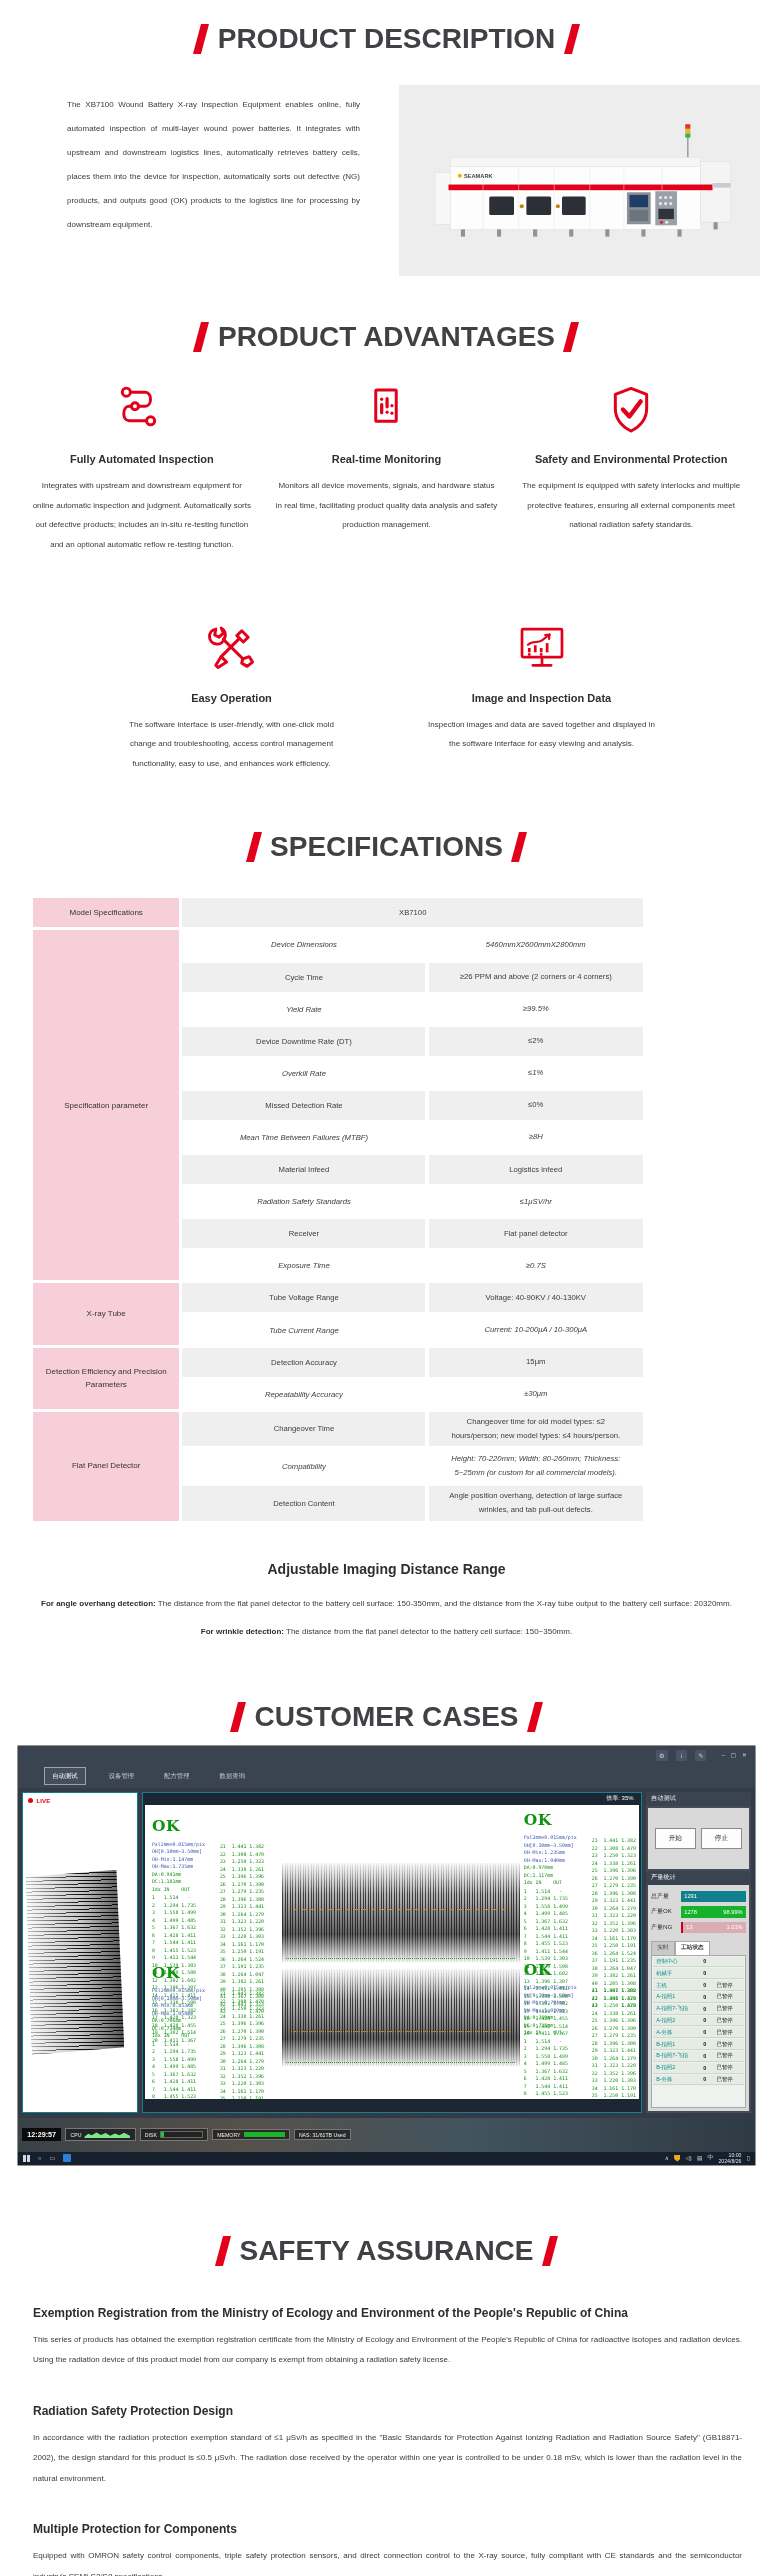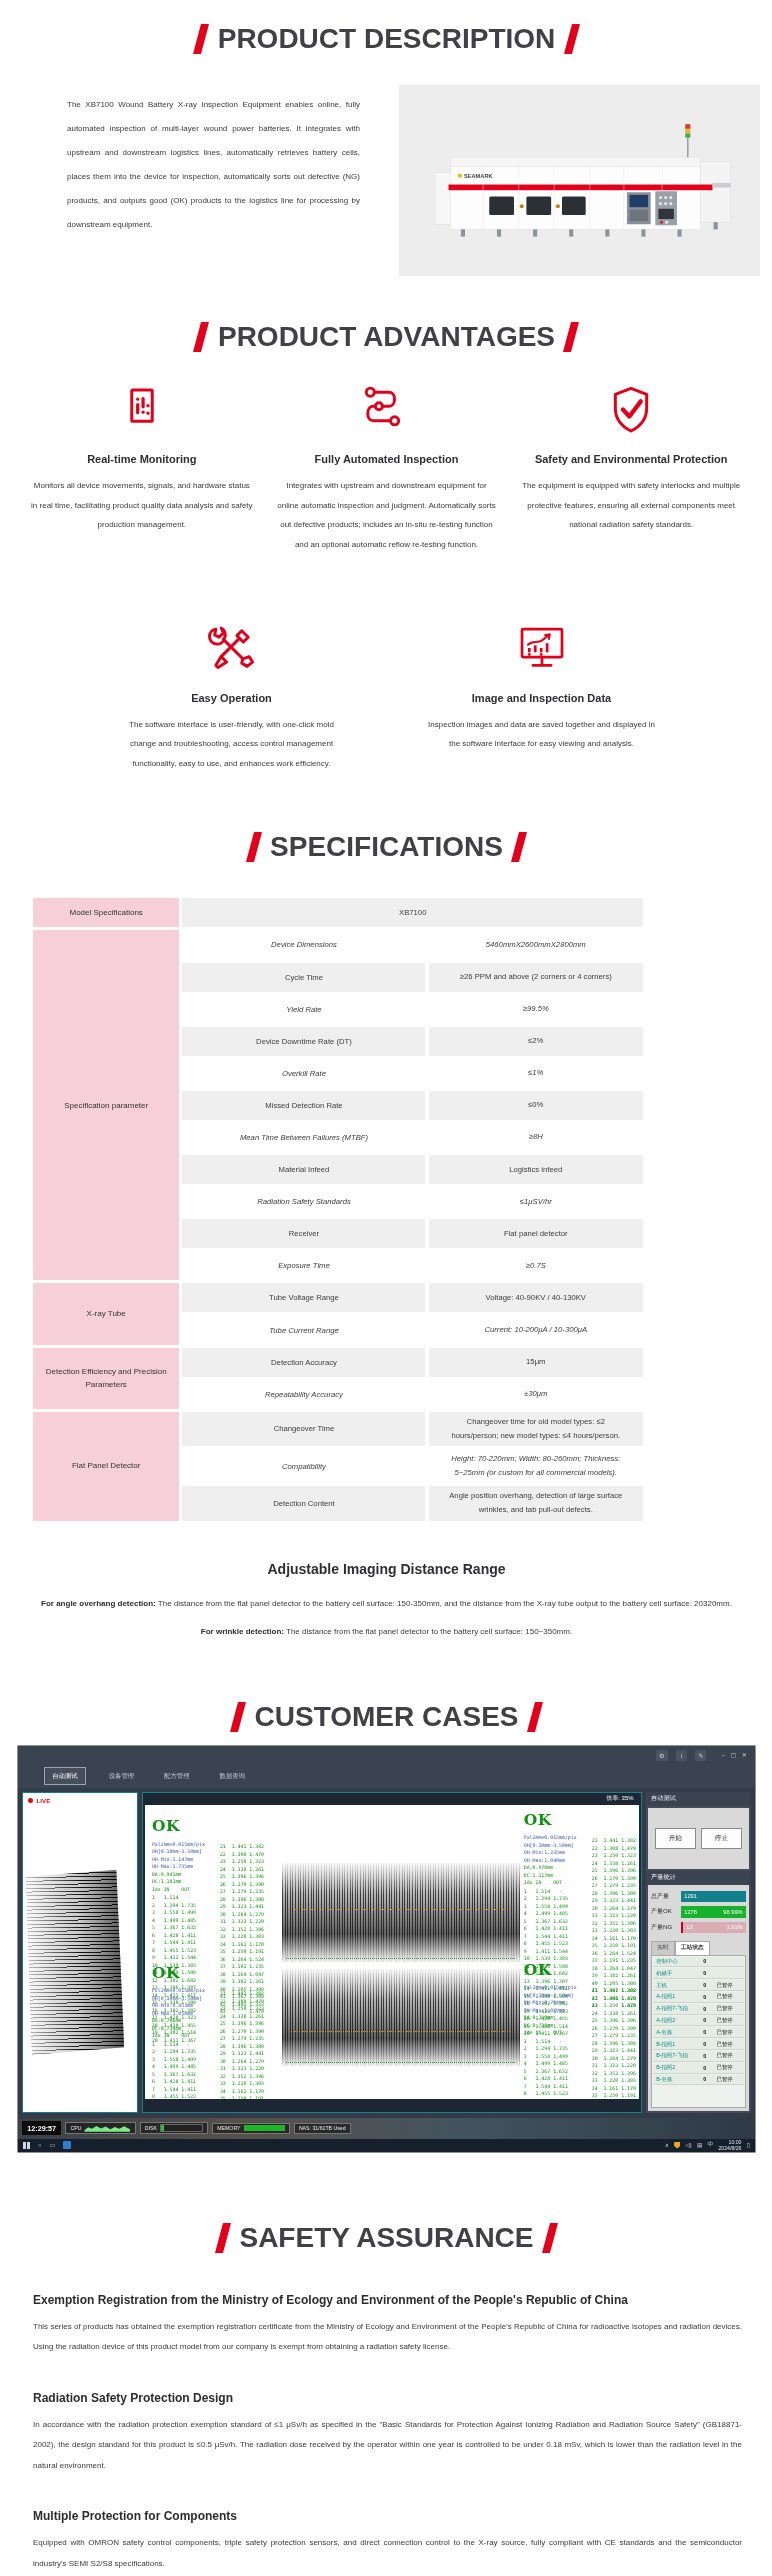--- a/index.html
+++ b/index.html
@@ -96,21 +96,21 @@
   .stat-bar.okbar{background:#16b22b;}
   .stat-bar.ngbar{background:#d9adb2;border-left:2.1px solid #c40018;color:#fff;}
   .st-tabs{display:flex;margin-top:6.2px;}
   .st-tab{font-size:5.7px;color:#333;padding:2.1px 5.2px;background:#c9c9c9;border:0.5px solid #a9a9a9;border-bottom:none;}
   .st-tab.active{background:#fff;font-weight:700;}
   .station-list{list-style:none;margin:0;padding:1px;background:#eef2ee;border:0.5px solid #a9a9a9;flex:1;}
   .station-row{display:flex;align-items:center;height:9.8px;border-bottom:0.5px solid #cdd5cd;background:#e4ece4;margin-bottom:1px;}
   .st-name{width:47px;padding-left:3.1px;font-size:5.4px;color:#0e8a8a;flex:none;}
   .st-count{width:13.4px;font-size:5.4px;font-weight:700;color:#111;}
   .st-status{font-size:5.4px;color:#222;}
-  .desk-strip{height:21px;background:linear-gradient(90deg,#3a4248,#56504a 30%,#43545e 60%,#2e3a44);display:flex;align-items:center;gap:4.1px;padding-left:4.1px;position:relative;}
+  .desk-strip{height:34px;background:linear-gradient(90deg,#3a4248,#56504a 30%,#43545e 60%,#2e3a44);display:flex;align-items:center;gap:4.1px;padding-left:4.1px;position:relative;}
   .widget{display:flex;align-items:center;gap:4.1px;}
   .w-time{background:#0b0b0b;color:#fff;font-size:7.2px;font-weight:700;padding:2.1px 5.2px;}
   .w-box{display:flex;align-items:center;gap:3.1px;background:rgba(10,10,10,.55);border:0.5px solid #777;color:#eee;font-size:5.2px;padding:1.5px 4.1px;}
   .spark{width:46px;height:7.2px;background:#7ee787;clip-path:polygon(0 80%,8% 40%,16% 60%,26% 20%,36% 55%,46% 30%,56% 65%,66% 35%,76% 60%,86% 25%,100% 70%,100% 100%,0 100%);}
   .dbar{width:41px;height:5.2px;background:#222;border:0.5px solid #666;position:relative;}
   .dbar i{position:absolute;left:0;top:0;bottom:0;width:8%;background:#2fbf3a;}
   .mbar{width:41px;height:5.2px;background:#1db32a;}
   .taskbar{height:13.4px;background:#16202d;display:flex;align-items:center;color:#dfe5ec;font-size:5.7px;}
   .tk-left{display:flex;align-items:center;gap:8.2px;padding-left:5.2px;flex:1;}
   .win-logo{display:grid;grid-template-columns:3.1px 3.1px;grid-gap:0.5px;}
@@ -200,44 +200,44 @@
   </section>
 
   <section class="sec-adv">
     <div class="sec-title">
       <span class="slash"></span>
       <h2>PRODUCT ADVANTAGES</h2>
       <span class="slash"></span>
     </div>
     <div class="adv-grid">
         <div class="adv-item">
+          <span class="adv-icon"><svg viewBox="0 0 100 100" fill="none" stroke="#e2001a" stroke-width="5.5" stroke-linecap="round">
+              <circle cx="21" cy="17" r="7.5"></circle>
+              <path d="M29.5 17 H56 C69 17 69 43 56 43 H45"></path>
+              <circle cx="37" cy="43" r="6.5"></circle>
+              <path d="M30 43 H26 C13 43 13 70 26 70 H57"></path>
+              <circle cx="66" cy="70" r="7.5"></circle>
+            </svg></span>
+          <div class="adv-title">Fully Automated Inspection</div>
+          <div class="adv-body">Integrates with upstream and downstream equipment for online automatic inspection and judgment. Automatically sorts out defective products; includes an in-situ re-testing function and an optional automatic reflow re-testing function.</div>
+        </div>
+        <div class="adv-item">
           <span class="adv-icon"><svg viewBox="0 0 100 100" fill="none" stroke="#e2001a" stroke-width="5.5">
               <rect x="31" y="13" width="38" height="58" rx="2"></rect>
               <g fill="#e2001a" stroke="none">
                 <circle cx="42" cy="30" r="3"></circle>
                 <rect x="39" y="37" width="6" height="21" rx="3"></rect>
                 <rect x="49" y="26" width="6" height="21" rx="3"></rect>
                 <circle cx="52" cy="54" r="3"></circle>
                 <circle cx="61" cy="42" r="3"></circle>
                 <circle cx="61" cy="56" r="3"></circle>
               </g>
             </svg></span>
           <div class="adv-title">Real-time Monitoring</div>
           <div class="adv-body">Monitors all device movements, signals, and hardware status in real time, facilitating product quality data analysis and safety production management.</div>
-        </div>
-        <div class="adv-item">
-          <span class="adv-icon"><svg viewBox="0 0 100 100" fill="none" stroke="#e2001a" stroke-width="5.5" stroke-linecap="round">
-              <circle cx="21" cy="17" r="7.5"></circle>
-              <path d="M29.5 17 H56 C69 17 69 43 56 43 H45"></path>
-              <circle cx="37" cy="43" r="6.5"></circle>
-              <path d="M30 43 H26 C13 43 13 70 26 70 H57"></path>
-              <circle cx="66" cy="70" r="7.5"></circle>
-            </svg></span>
-          <div class="adv-title">Fully Automated Inspection</div>
-          <div class="adv-body">Integrates with upstream and downstream equipment for online automatic inspection and judgment. Automatically sorts out defective products; includes an in-situ re-testing function and an optional automatic reflow re-testing function.</div>
         </div>
         <div class="adv-item">
           <span class="adv-icon"><svg viewBox="0 0 100 100" fill="none" stroke="#e2001a" stroke-width="5.5" stroke-linejoin="round">
               <path d="M50 10 L79 21 V47 C79 67 67 80 50 89 C33 80 21 67 21 47 V21 Z"></path>
               <path d="M35 49 L47 62 L68 34" stroke-width="8" stroke-linecap="round"></path>
             </svg></span>
           <div class="adv-title">Safety and Environmental Protection</div>
           <div class="adv-body">The equipment is equipped with safety interlocks and multiple protective features, ensuring all external components meet national radiation safety standards.</div>
         </div>
       </div>

